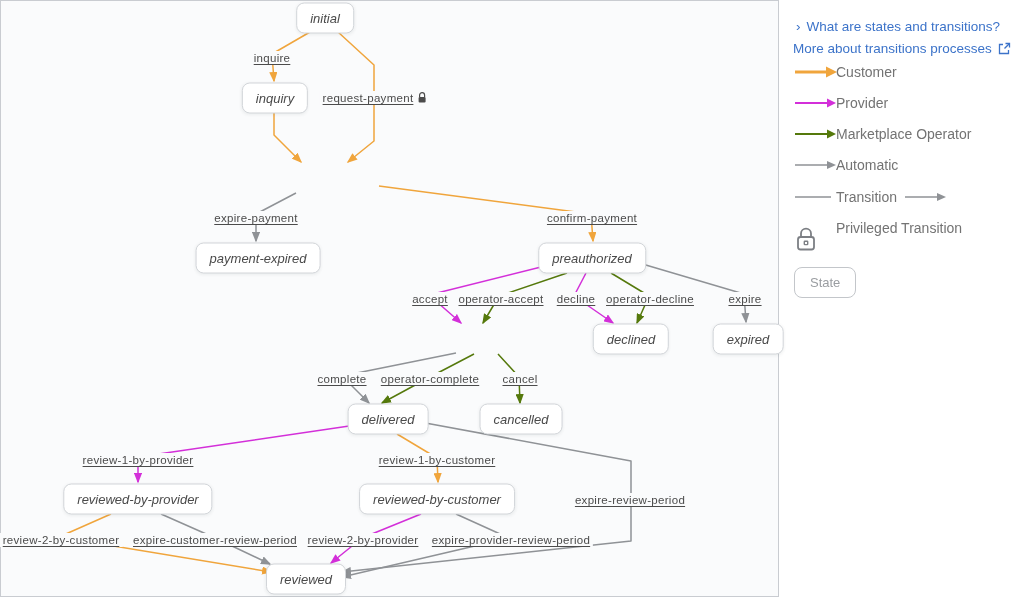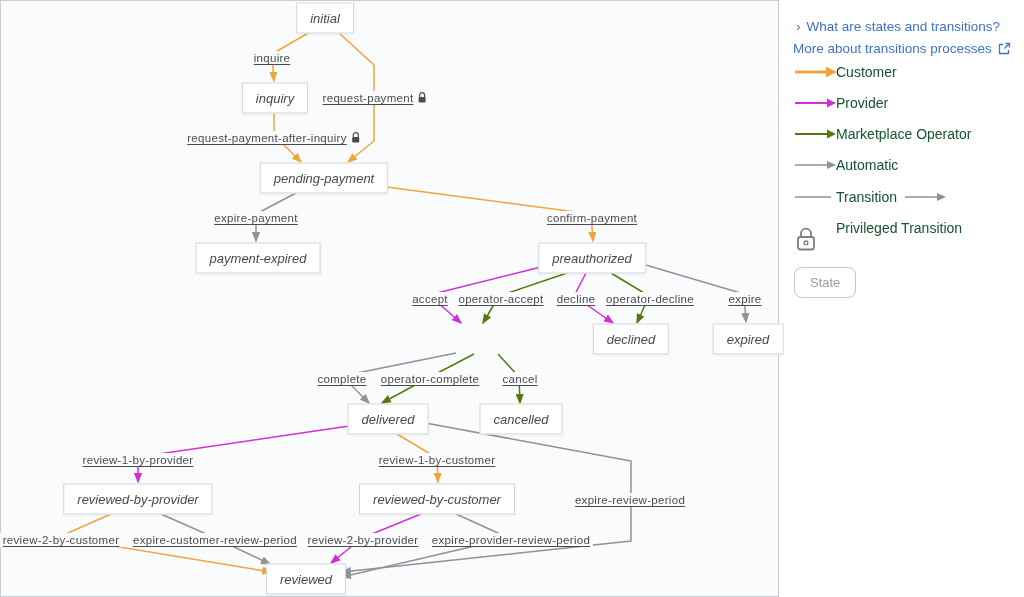--- a/index.html
+++ b/index.html
@@ -13,42 +13,42 @@
   }
   .edges { position:absolute; left:0; top:0; z-index:1; }
   .edges polyline { fill:none; stroke-width:1.5; stroke-linejoin:round; }
   .edge-customer  { stroke:#F0A53C; }
   .edge-provider  { stroke:#D32FD9; }
   .edge-operator  { stroke:#55790C; }
   .edge-automatic { stroke:#8F9296; }
 
   .state {
     position:absolute; z-index:3; transform:translate(-50%,-50%);
-    background:#fff; border:1px solid #d2d5d9; border-radius:0;
+    background:#fff; border:1px solid #d2d5d9; border-radius:8px;
     padding:7px 13px; font-style:italic; font-size:13px; color:#4a4a4a;
     white-space:nowrap; box-shadow:0 1px 3px rgba(60,64,67,.07);
   }
   .tlabel {
     position:absolute; z-index:2; transform:translate(-50%,-50%);
     display:inline-flex; align-items:center; gap:3px;
     background:#fafbfc; padding:1px 3px; white-space:nowrap;
   }
   .tlabel .txt {
     font-size:11.5px; letter-spacing:.3px; color:#4b4b4b;
     text-decoration:underline; text-underline-offset:2px;text-align:center;
   }
   .lock-sm { flex:0 0 auto; }
 
   
   .sidebar { position:absolute; left:779px; top:0; width:245px; height:597px; background:#fff; }
   .side-link { position:absolute; display:flex; align-items:center; gap:6px; cursor:pointer;
                color:#3c73c9; font-size:13.5px; font-weight:500; white-space:nowrap; }
   .legend-row { position:absolute; display:flex; align-items:center; }
   .legend-icon { position:absolute; left:15px; }
-  .legend-label { position:absolute; left:57px; font-size:14px; color:#14532d; white-space:nowrap; }
+  .legend-label { position:absolute; left:57px; font-size:14px; color:#737373; white-space:nowrap; }
   .state-sample {
     position:absolute; left:15px; top:267px;
     background:#fff; border:1px solid #c3c6ca; border-radius:8px;
     padding:7px 15px; font-size:13px; color:#9a9da1;
   }
 </style>
 </head>
 <body>
 
 <div class="app">
@@ -101,27 +101,20 @@
       </span>
 
     <span class="tlabel" style="left:374px;top:97px">
       <span class="txt">request-payment</span>
       <svg class="lock-sm" width="11" height="12" viewBox="0 0 11 12">
           <path d="M3 5V3.3a2.5 2.6 0 0 1 5 0V5" fill="none" stroke="#4b4b4b" stroke-width="1.2"></path>
           <rect x="2" y="5" width="7" height="5.6" rx="1.1" fill="#4b4b4b"></rect>
         </svg>
     </span>
 
-    <span class="tlabel" style="left:273px;top:137px">
-      <span class="txt">request-payment-after-inquiry</span>
-      <svg class="lock-sm" width="11" height="12" viewBox="0 0 11 12">
-          <path d="M3 5V3.3a2.5 2.6 0 0 1 5 0V5" fill="none" stroke="#4b4b4b" stroke-width="1.2"></path>
-          <rect x="2" y="5" width="7" height="5.6" rx="1.1" fill="#4b4b4b"></rect>
-        </svg>
-    </span>
 
     <span class="tlabel" style="left:255px;top:217px">
         <span class="txt">expire-payment</span>
       </span>
     <span class="tlabel" style="left:591px;top:217px">
         <span class="txt">confirm-payment</span>
       </span>
     <span class="tlabel" style="left:429px;top:298px">
         <span class="txt">accept</span>
       </span>
@@ -163,21 +156,20 @@
       </span>
     <span class="tlabel" style="left:362px;top:539px">
         <span class="txt">review-2-by-provider</span>
       </span>
     <span class="tlabel" style="left:510px;top:539px">
         <span class="txt">expire-provider-review-period</span>
       </span>
 
     <div class="state" style="left:324px;top:17px">initial</div>
     <div class="state" style="left:274px;top:97px">inquiry</div>
-    <div class="state" style="left:323px;top:177px">pending-payment</div>
     <div class="state" style="left:257px;top:257px">payment-expired</div>
     <div class="state" style="left:591px;top:257px">preauthorized</div>
     <div class="state" style="left:630px;top:338px">declined</div>
     <div class="state" style="left:747px;top:338px">expired</div>
     <div class="state" style="left:387px;top:418px">delivered</div>
     <div class="state" style="left:137px;top:498px">reviewed-by-provider</div>
     <div class="state" style="left:520px;top:418px">cancelled</div>
     <div class="state" style="left:436px;top:498px">reviewed-by-customer</div>
     <div class="state" style="left:305px;top:578px">reviewed</div>
   </div>

